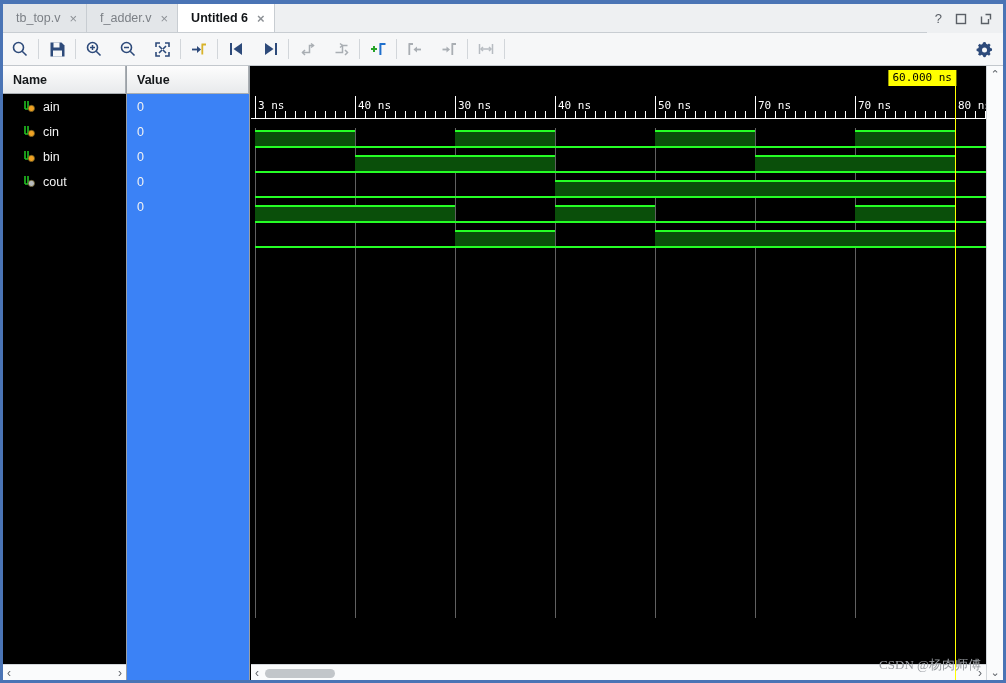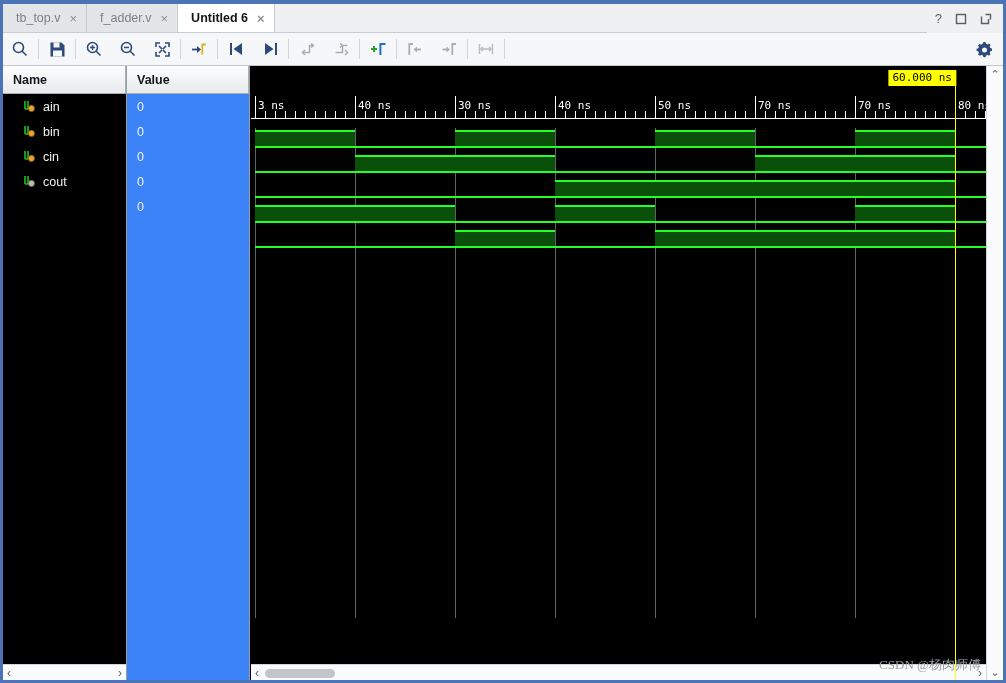--- a/index.html
+++ b/index.html
@@ -359,30 +359,30 @@
             </span>
             <span>ain</span>
           </div>
           <div class="nrow">
             <span class="sigicon">
               <svg width="13" height="13" viewBox="0 0 13 13">
                 <path d="M2 1v8M2 9h3M5 9V1" fill="none" stroke="#21c021" stroke-width="1.6"></path>
                 <circle cx="8.4" cy="8.4" r="3.1" fill="#f0a224" stroke="#6b5a1d" stroke-width=".7"></circle>
               </svg>
             </span>
-            <span>bin</span>
+            <span>cin</span>
           </div>
           <div class="nrow">
             <span class="sigicon">
               <svg width="13" height="13" viewBox="0 0 13 13">
                 <path d="M2 1v8M2 9h3M5 9V1" fill="none" stroke="#21c021" stroke-width="1.6"></path>
                 <circle cx="8.4" cy="8.4" r="3.1" fill="#f0a224" stroke="#6b5a1d" stroke-width=".7"></circle>
               </svg>
             </span>
-            <span>cin</span>
+            <span>bin</span>
           </div>
           <div class="nrow">
             <span class="sigicon">
               <svg width="13" height="13" viewBox="0 0 13 13">
                 <path d="M2 1v8M2 9h3M5 9V1" fill="none" stroke="#21c021" stroke-width="1.6"></path>
                 <circle cx="8.4" cy="8.4" r="3.1" fill="#b9bcbe" stroke="#6b5a1d" stroke-width=".7"></circle>
               </svg>
             </span>
             <span>cout</span>
           </div>

